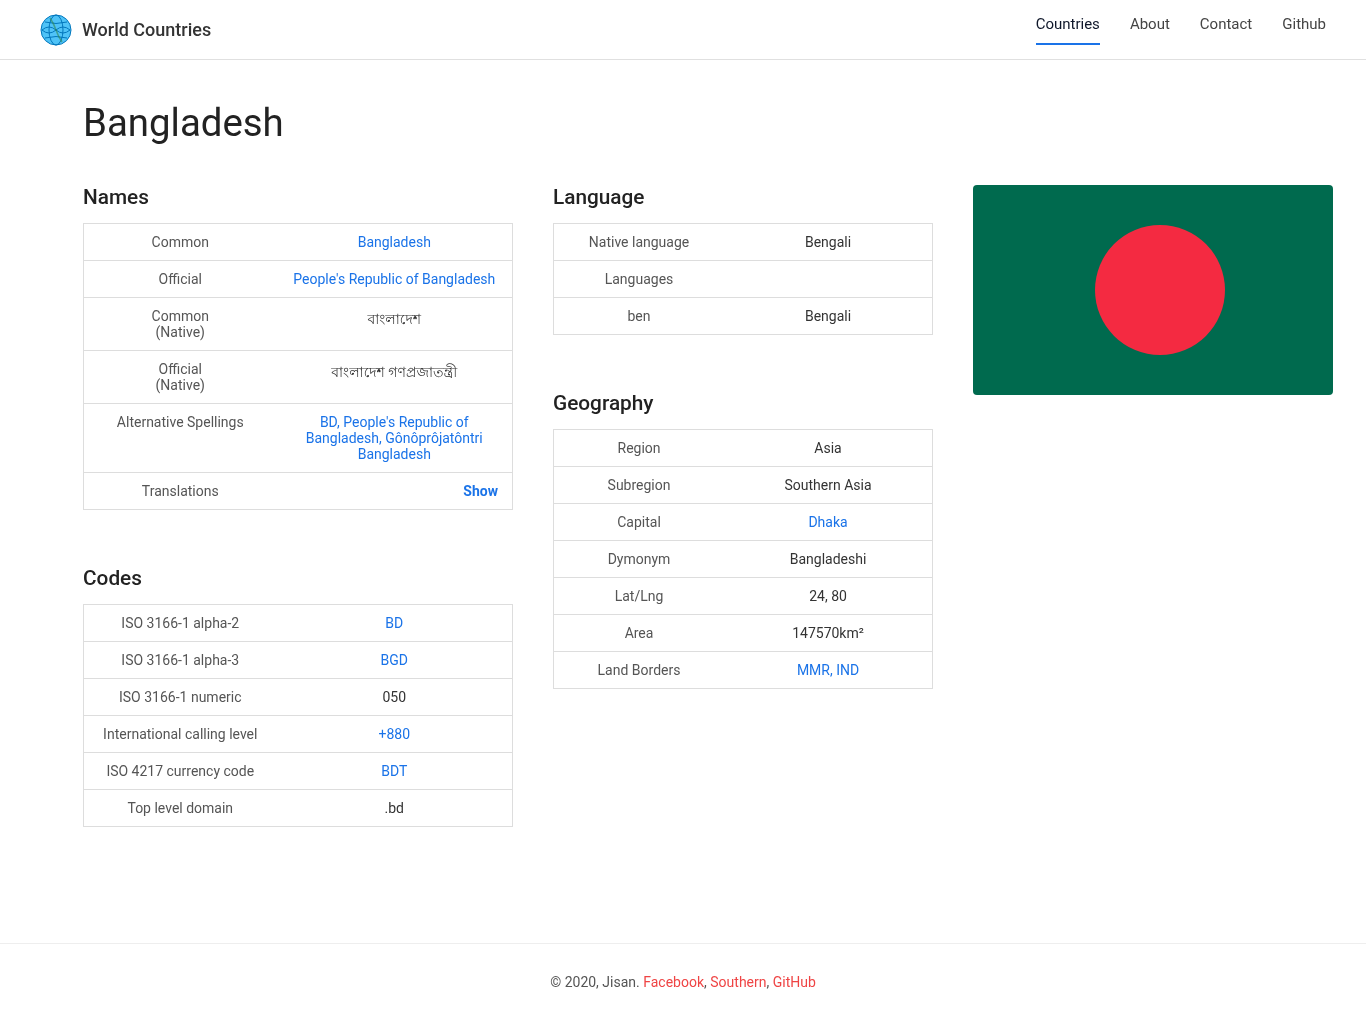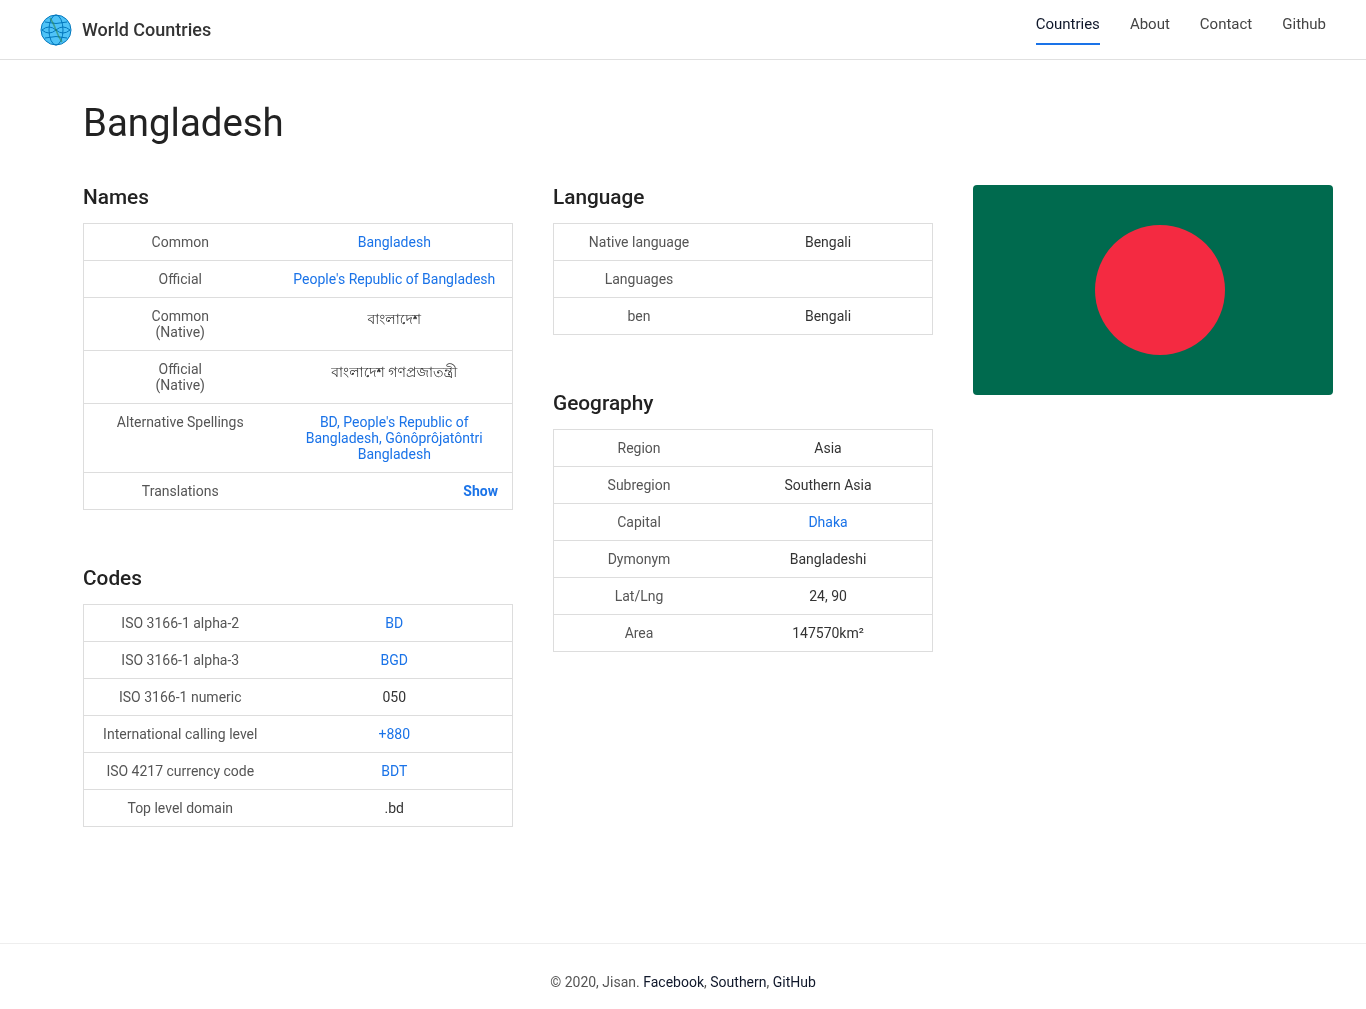--- a/index.html
+++ b/index.html
@@ -51,21 +51,21 @@
       background-color: #f42a41;
       border-radius: 50%;
       position: absolute;
       left: 52%;
       top: 50%;
       transform: translate(-50%, -50%);
     }
 
     
     footer { text-align: center; padding: 30px; color: #555; font-size: 14px; border-top: 1px solid #eee; }
-    footer a { color: #0f172a; text-decoration: none; }
+    footer a { color: #ef4444; text-decoration: none; }
 
     
     .globe-icon { width: 32px; height: 32px; }
   </style>
 </head>
 <body>
 
 <nav>
   <a class="nav-brand" href="#">
     <svg class="globe-icon" viewBox="0 0 64 64">
@@ -201,25 +201,32 @@
           <tr>
             <td>Capital</td>
             <td class="link-cell"><a href="#">Dhaka</a></td>
           </tr>
           <tr>
             <td>Dymonym</td>
             <td>Bangladeshi</td>
           </tr>
           <tr>
             <td>Lat/Lng</td>
-            <td>24, 90</td>
+            <td>24, 80</td>
           </tr>
           <tr>
             <td>Area</td>
             <td>147570km²</td>
+          </tr>
+          <tr>
+            <td>Land Borders</td>
+            <td class="link-cell">
+              <a href="#">MMR</a>,
+              <a href="#">IND</a>
+            </td>
           </tr>
         </tbody>
           </table>
       </section>
     </div>
 
     <div>
       <section>
         <div class="flag-container">
           <div class="flag-circle"></div>

